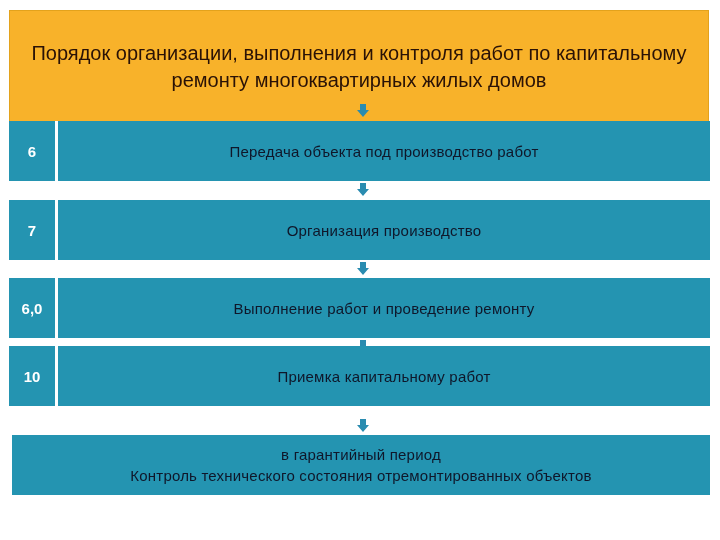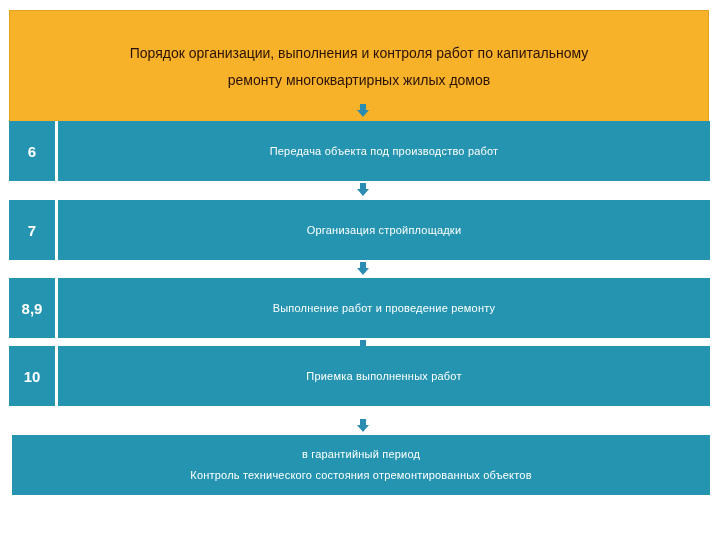--- a/index.html
+++ b/index.html
@@ -4,37 +4,37 @@
   <style>
     html, body { margin: 0; padding: 0; }
     body {
       width: 720px; height: 540px; background: #ffffff; position: relative; overflow: hidden;
       font-family: "Liberation Sans", "DejaVu Sans", sans-serif;
     }
     .header {
       position: absolute; left: 9px; top: 10px; width: 700px; height: 113px;
       background: #F8B22A; border: 1px solid #E3A21C; box-sizing: border-box;
       display: flex; align-items: center; justify-content: center; text-align: center;
-      color: #2a1206; font-size: 14px; line-height: 27px; padding: 0 21px;
+      color: #2a1206; font-size: 20px; line-height: 27px; padding: 0 21px;
     }
     .header span { display: block; }
     .row {
       position: absolute; left: 9px; width: 701px; height: 60px;
       display: flex; background: #ffffff;
     }
     .num {
       width: 46px; height: 100%; background: #2494B1;
       display: flex; align-items: center; justify-content: center;
       color: #ffffff; font-size: 15px; font-weight: bold;
     }
     .sep { width: 3px; height: 100%; background: #ffffff; }
     .txt {
       flex: 1; height: 100%; background: #2494B1;
       display: flex; flex-direction: column; align-items: center; justify-content: center;
-      color: #ffffff; font-size: 11px; line-height: 21px; text-align: right; letter-spacing: 0.2px;
+      color: #0f172a; font-size: 15px; line-height: 21px; text-align: right; letter-spacing: 0.2px;
     }
     .arrow {
       position: absolute; left: 357px; width: 12px; height: 14px;
     }
   </style>
 </head>
 <body>
 
 <div class="header">
   <div>
@@ -64,37 +64,37 @@
   <div class="sep"></div>
   <div class="txt">
     <span>Передача объекта под производство работ</span>
   </div>
 </div>
 
 <div class="row" style="top:200px">
   <div class="num">7</div>
   <div class="sep"></div>
   <div class="txt">
-    <span>Организация стройплощадки</span>
+    <span>Организация производство</span>
   </div>
 </div>
 
 <div class="row" style="top:278px">
-  <div class="num">8,9</div>
+  <div class="num">6,0</div>
   <div class="sep"></div>
   <div class="txt">
     <span>Выполнение работ и проведение ремонту</span>
   </div>
 </div>
 
 <div class="row" style="top:346px">
   <div class="num">10</div>
   <div class="sep"></div>
   <div class="txt">
-    <span>Приемка выполненных работ</span>
+    <span>Приемка капитальному работ</span>
   </div>
 </div>
 
 <div class="row" style="top:435px">
   <div class="sep"></div>
   <div class="txt">
     <span>в гарантийный период</span>
     <span>Контроль технического состояния отремонтированных объектов</span>
   </div>
 </div>

